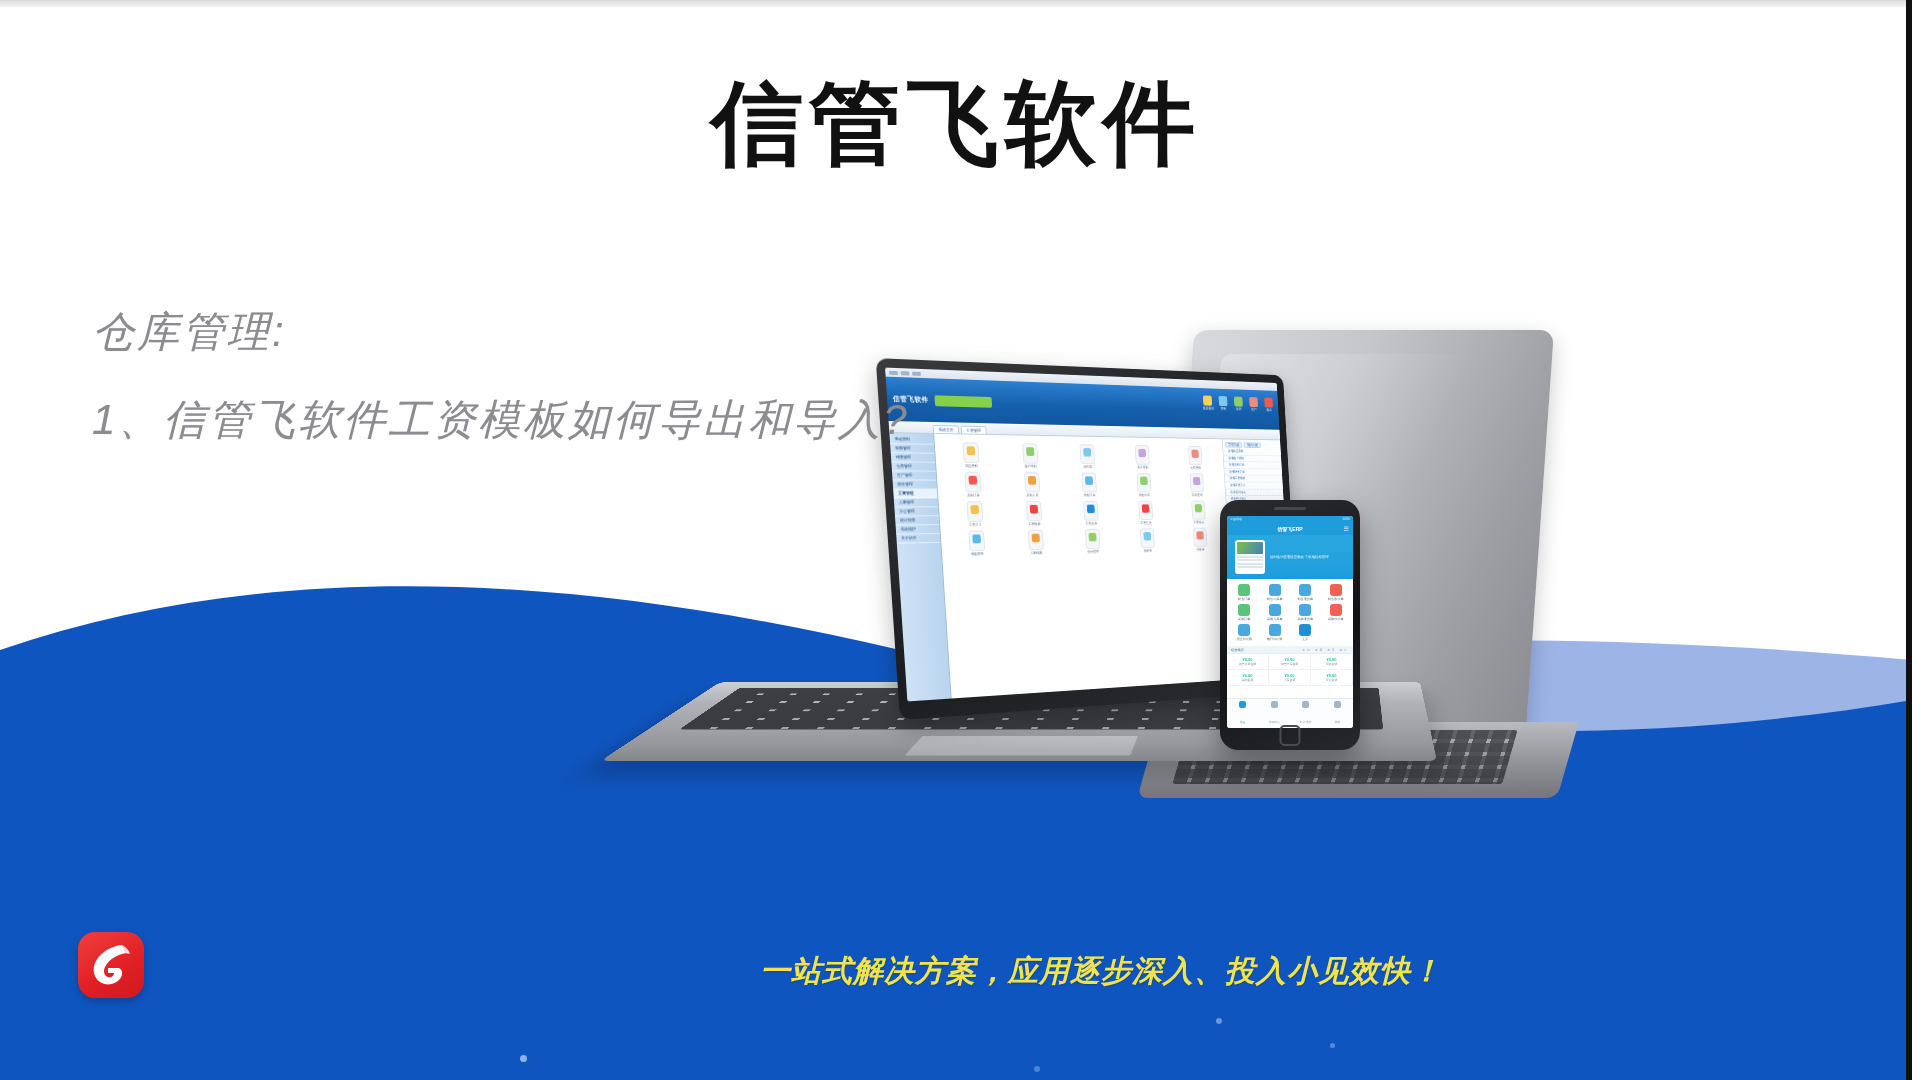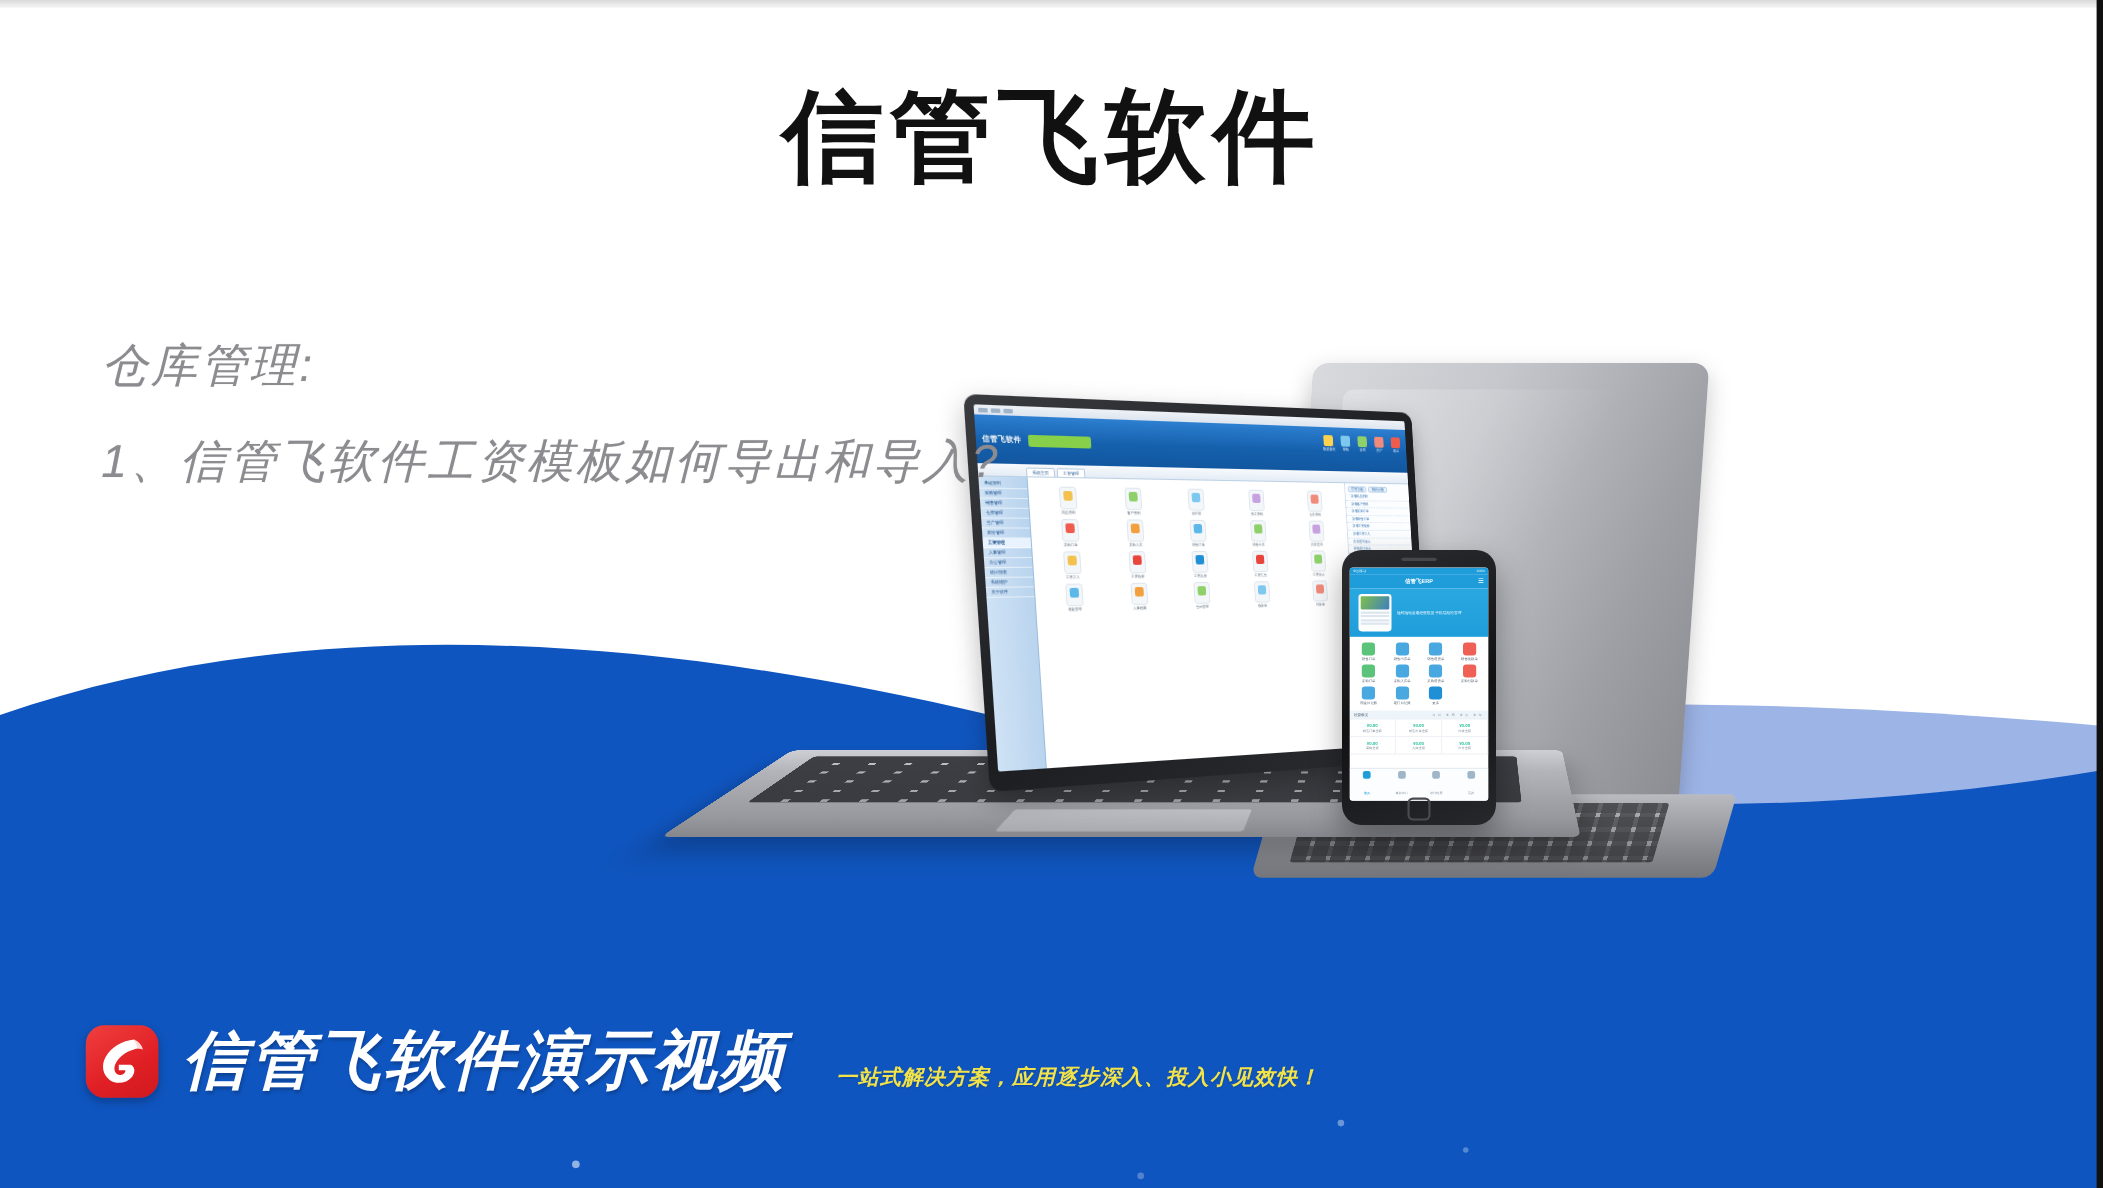--- a/index.html
+++ b/index.html
@@ -391,21 +391,21 @@
     font-style: italic;
     letter-spacing: 3px;
     white-space: nowrap;
     line-height: 1;
     text-shadow: 1px 2px 3px rgba(0,0,0,.22);
   }
   .tagline {
     position: absolute;
     left: 760px; bottom: 88px;
     color: #f2e34a;
-    font-size: 19px;
+    font-size: 30px;
     font-weight: 700;
     font-style: italic;
     letter-spacing: 1px;
     white-space: nowrap;
     text-shadow: 0 1px 2px rgba(0,0,0,.2);
   }
   .dot {
     position: absolute;
     background: rgba(255,255,255,.55);
     border-radius: 50%;
@@ -767,21 +767,20 @@
 
   <div class="footer">
 
     <div class="brand-row">
       <div class="brand-logo">
         <svg width="66" height="66" viewBox="0 0 66 66" xmlns="http://www.w3.org/2000/svg">
           <path d="M44 13 C33 14 23 20 18 29 C14 36 15 45 22 50 C28 54 37 53 42 47 C45 43 45 38 41 36 L30 36 L30 41 L36 41 C36 44 33 46 30 45 C26 44 25 39 27 35 C31 27 40 22 49 21 Z" fill="#ffffff"></path>
           <path d="M44 13 C48 15 51 18 52 22 L47 21 C46 18 45 15 44 13 Z" fill="#ffd9d9"></path>
         </svg>
       </div>
-      <div class="brand-text">信管飞软件演示视频</div>
     </div>
 
     <div class="tagline">一站式解决方案，应用逐步深入、投入小见效快！</div>
 
     <span class="dot d1"></span>
     <span class="dot d2"></span>
     <span class="dot d3"></span>
     <span class="dot d4"></span>
   </div>
 

